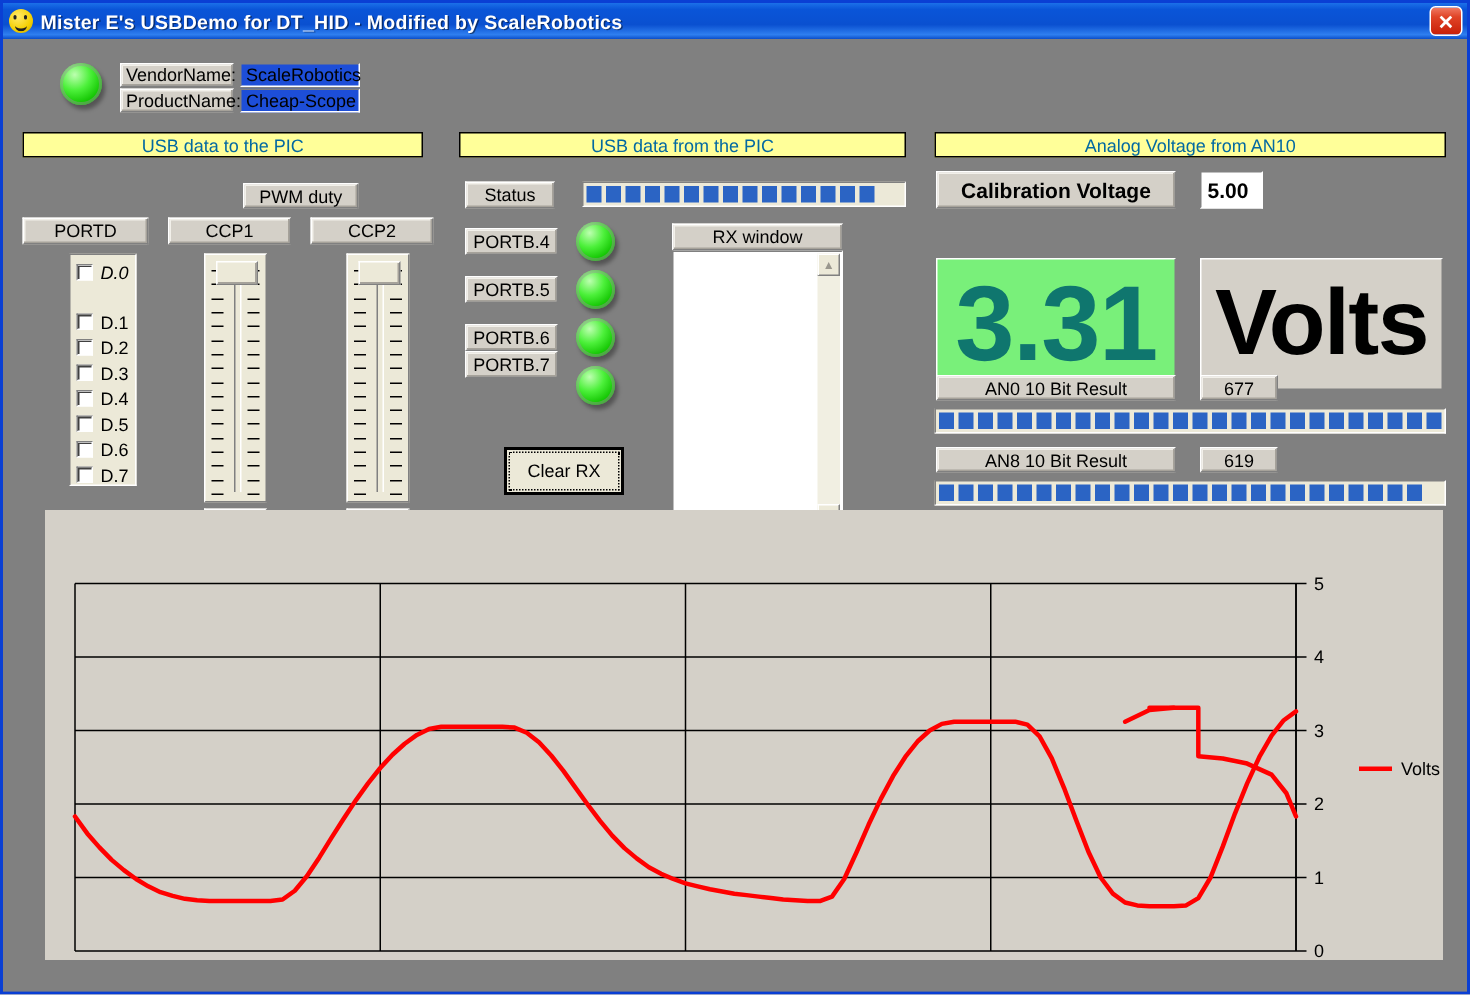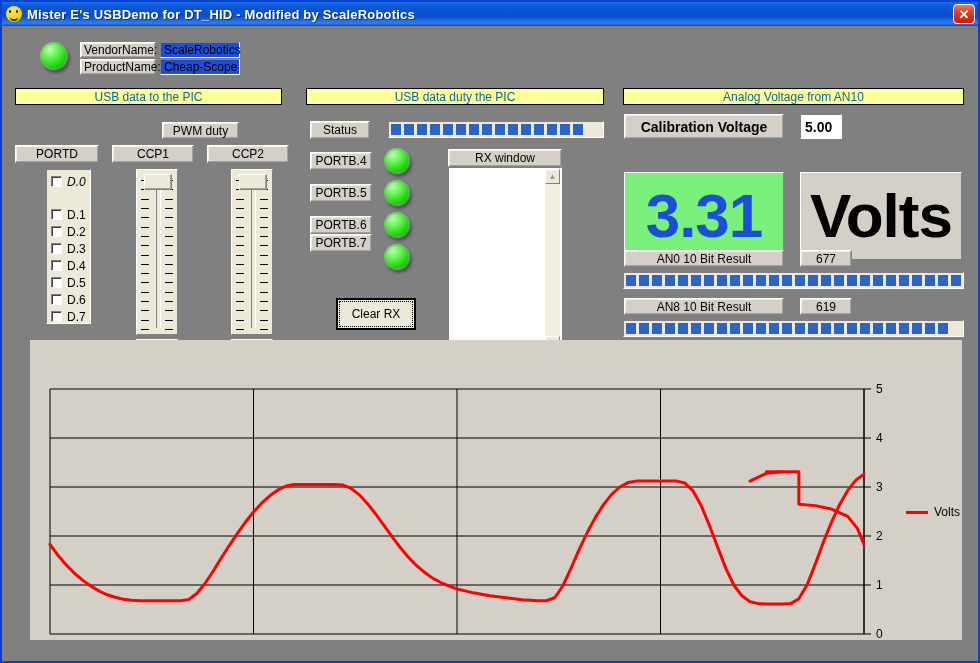--- a/index.html
+++ b/index.html
@@ -280,21 +280,21 @@
           <b></b>
           <b></b>
           <b></b>
           <b></b>
           <b></b>
       </div>
       <div class="thumb"></div>
     </div>
     <div class="lbl3d" style="position:absolute;left:229px;top:313px;width:42px;height:17px;">0</div>
 
-    <div class="yellowhdr" style="position:absolute;left:304px;top:62px;width:298px;height:17px;">USB data duty the PIC</div>
+    <div class="yellowhdr" style="position:absolute;left:304px;top:62px;width:298px;height:17px;">USB data from the PIC</div>
 
     <div class="lbl3d" style="position:absolute;left:308px;top:95px;width:60px;height:18px;">Status</div>
     <div class="progbar" id="status-bar" style="left:386px;top:95px;width:216px;height:17px;">
         <i></i>
         <i></i>
         <i></i>
         <i></i>
         <i></i>
         <i></i>
         <i></i>
@@ -336,21 +336,21 @@
     </div>
 
     <div class="yellowhdr" style="position:absolute;left:621px;top:62px;width:341px;height:17px;">Analog Voltage from AN10</div>
 
     <div class="lbl3d" style="position:absolute;left:622px;top:88px;width:160px;height:25px;font-weight:bold;font-size:14px;text-align:center;">Calibration Voltage</div>
     <div class="whitebox" style="position:absolute;left:798px;top:88px;width:42px;height:25px;font-size:14px;padding-left:4px;">5.00</div>
 
     <div style="position:absolute;left:622px;top:146px;width:160px;height:88px;background:#79f07a;
                 border:1px solid;border-color:#ffffff #808080 #808080 #ffffff;box-sizing:border-box;
                 display:flex;align-items:center;justify-content:center;">
-      <span style="font-size:62px;font-weight:bold;color:#1d4ed8;line-height:1;letter-spacing:-1px;">3.31</span>
+      <span style="font-size:71px;font-weight:bold;color:#0f766e;line-height:1;letter-spacing:-1px;">3.31</span>
     </div>
     <div style="position:absolute;left:798px;top:146px;width:162px;height:88px;background:#d4d0c8;
                 border:1px solid;border-color:#ffffff #808080 #808080 #ffffff;box-sizing:border-box;
                 display:flex;align-items:center;justify-content:center;">
       <span style="font-size:62px;font-weight:bold;color:#000;line-height:1;letter-spacing:-1px;">Volts</span>
     </div>
 
     <div class="lbl3d" style="position:absolute;left:622px;top:224px;width:160px;height:17px;">AN0 10 Bit Result</div>
     <div class="lbl3d" style="position:absolute;left:798px;top:224px;width:52px;height:17px;">677</div>
     <div class="progbar" id="an0-bar" style="left:621px;top:246px;width:341px;height:17px;">

